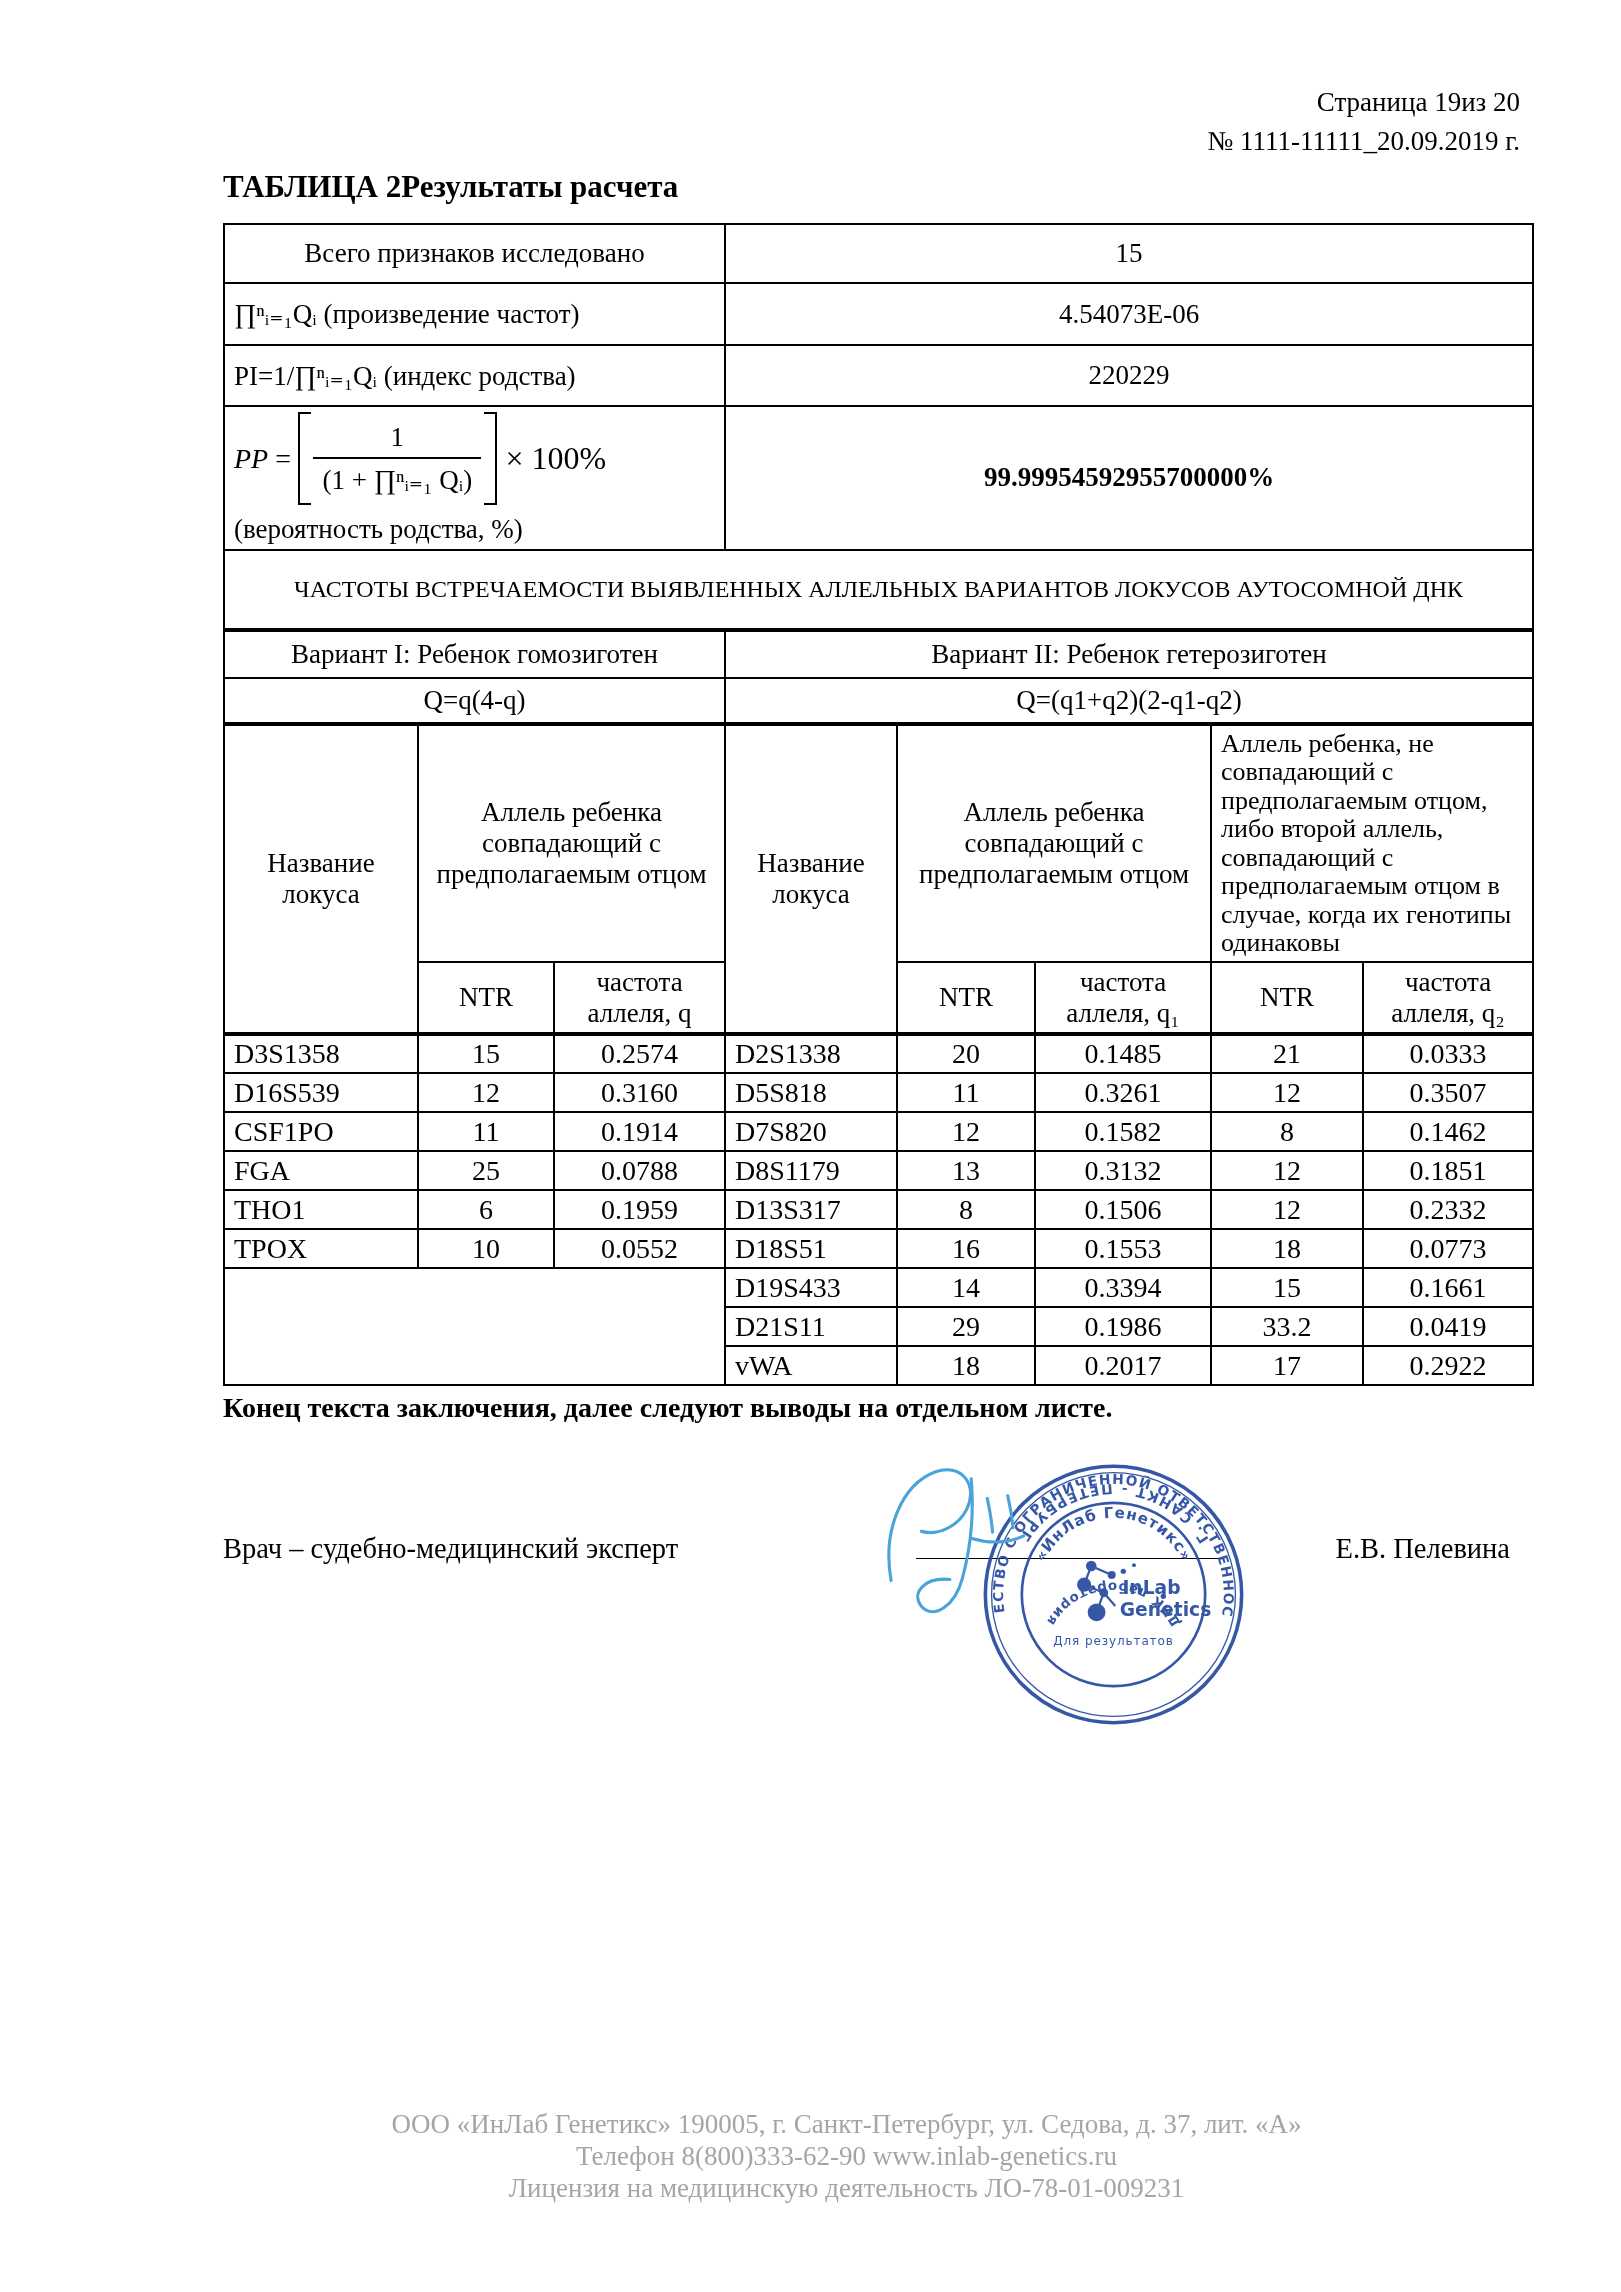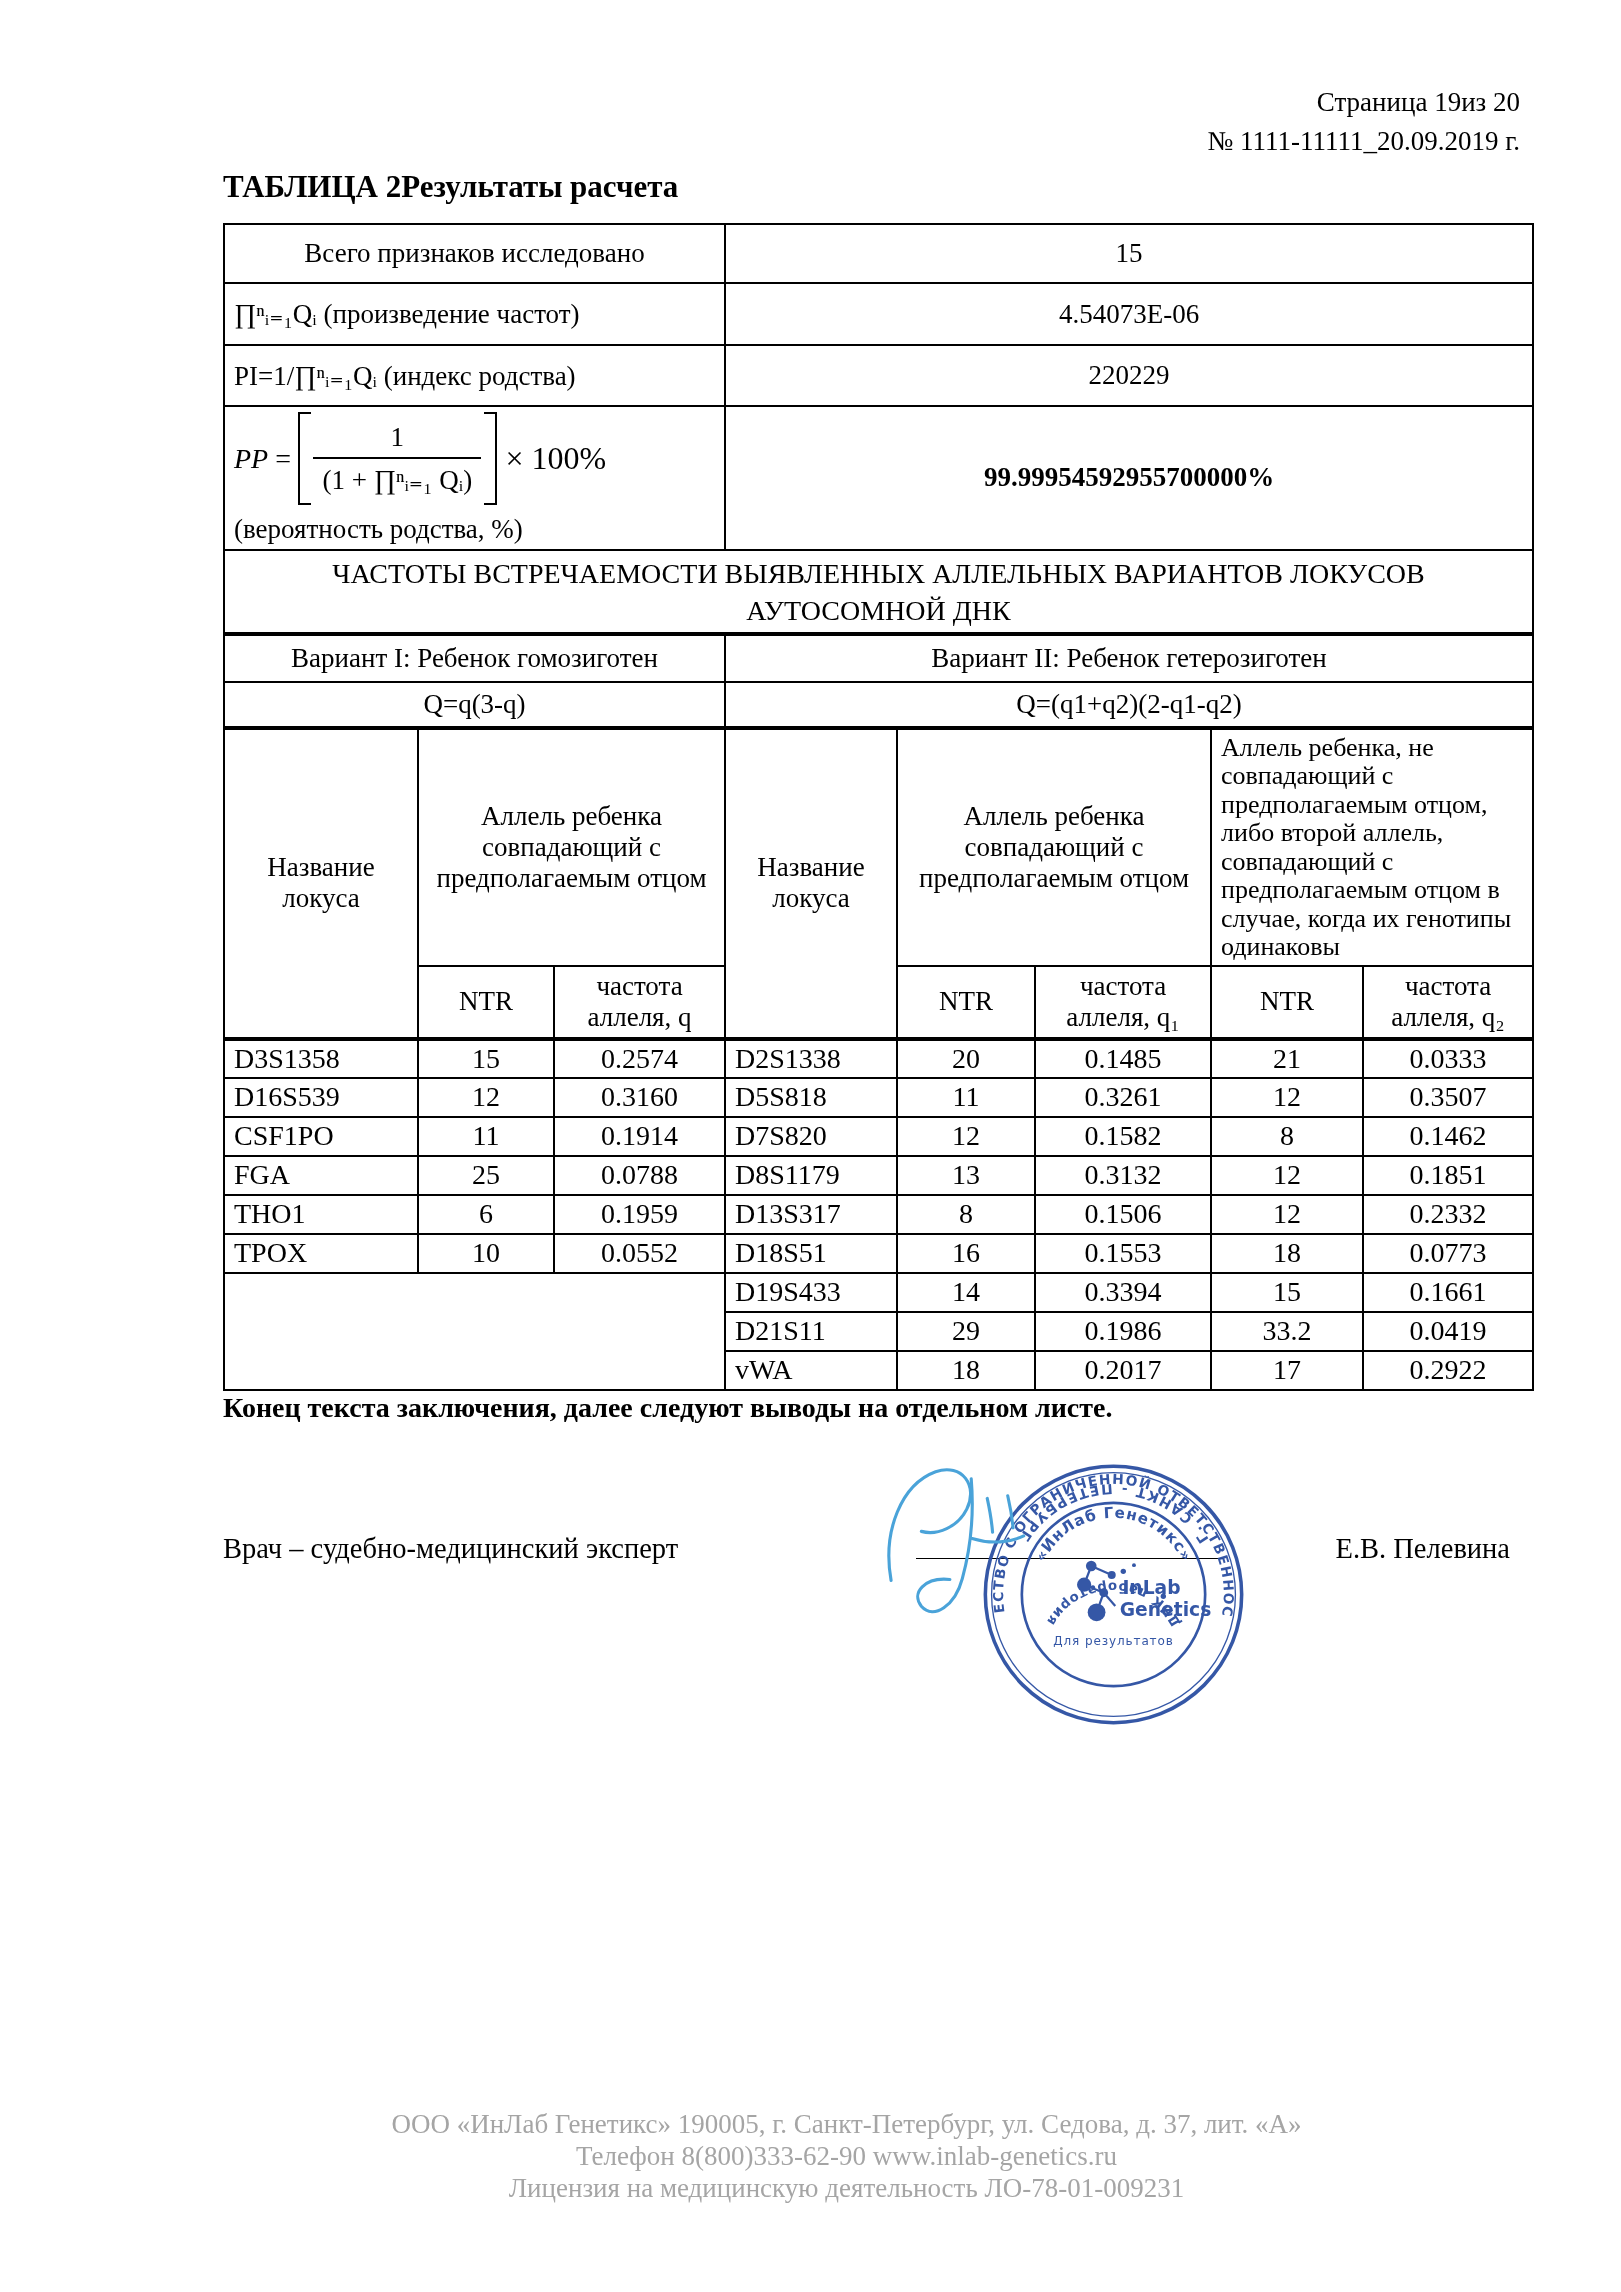--- a/index.html
+++ b/index.html
@@ -20,21 +20,21 @@
   td.vbottom{vertical-align:bottom;padding-bottom:9px;}
   td.val{text-align:center;vertical-align:top;padding-top:5.3px;}
   td.bold{font-weight:bold;}
   td.vmid{vertical-align:middle;}
   td.vthick{border-left-width:5.3px;}
   tr.hthick td{border-top-width:4.5px;}
   td.locus{text-align:left;padding-left:12.5px;}
   td.num{text-align:center;}
   td.noborder{border:none;background:transparent;}
   td.hdr-long{text-align:left;font-size:26px;line-height:28.5px;padding:7.1px 10.7px;vertical-align:top;}
-  td.section{font-size:28px;line-height:37px;padding:7.1px 27px;}
+  td.section{font-size:24px;line-height:37px;padding:7.1px 27px;}
   tr.datarow td{padding-top:1.8px;padding-bottom:1.8px;font-size:28px;}
 
   
   .pp-cell{vertical-align:top;}
   .pp-formula{display:flex;align-items:center;margin-top:1.8px;}
   .pp-lhs{font-size:28px;margin-right:7.1px;white-space:nowrap;}
   .frac{display:inline-flex;flex-direction:column;align-items:center;font-size:27px;}
   .frac .num{padding:1.8px 12.5px 4.5px;}
   .frac .den{border-top:2.7px solid #000;padding:4.5px 9px 1.8px;white-space:nowrap;}
   .bracket{display:inline-block;width:10.7px;height:89px;}
@@ -108,21 +108,21 @@
         <td colspan="5" class="val bold vmid vthick">99.99954592955700000%</td>
       </tr>
       <tr style="height:80px">
         <td colspan="8" class="c section">ЧАСТОТЫ ВСТРЕЧАЕМОСТИ ВЫЯВЛЕННЫХ АЛЛЕЛЬНЫХ ВАРИАНТОВ ЛОКУСОВ АУТОСОМНОЙ ДНК</td>
       </tr>
       <tr style="height:48px" class="hthick">
         <td colspan="3" class="c">Вариант I: Ребенок гомозиготен</td>
         <td colspan="5" class="c vthick">Вариант II: Ребенок гетерозиготен</td>
       </tr>
       <tr style="height:46px">
-        <td colspan="3" class="c">Q=q(3-q)</td>
+        <td colspan="3" class="c">Q=q(4-q)</td>
         <td colspan="5" class="c vthick">Q=(q1+q2)(2-q1-q2)</td>
       </tr>
       <tr style="height:225px" class="hthick">
         <td rowspan="2" class="c top">Название локуса</td>
         <td colspan="2" class="c top">Аллель ребенка совпадающий с предполагаемым отцом</td>
         <td rowspan="2" class="c top vthick">Название локуса</td>
         <td colspan="2" class="c top">Аллель ребенка совпадающий с предполагаемым отцом</td>
         <td colspan="2" class="hdr-long">Аллель ребенка, не совпадающий с предполагаемым отцом, либо второй аллель, совпадающий с предполагаемым отцом в случае, когда их генотипы одинаковы</td>
       </tr>
       <tr style="height:64px">

